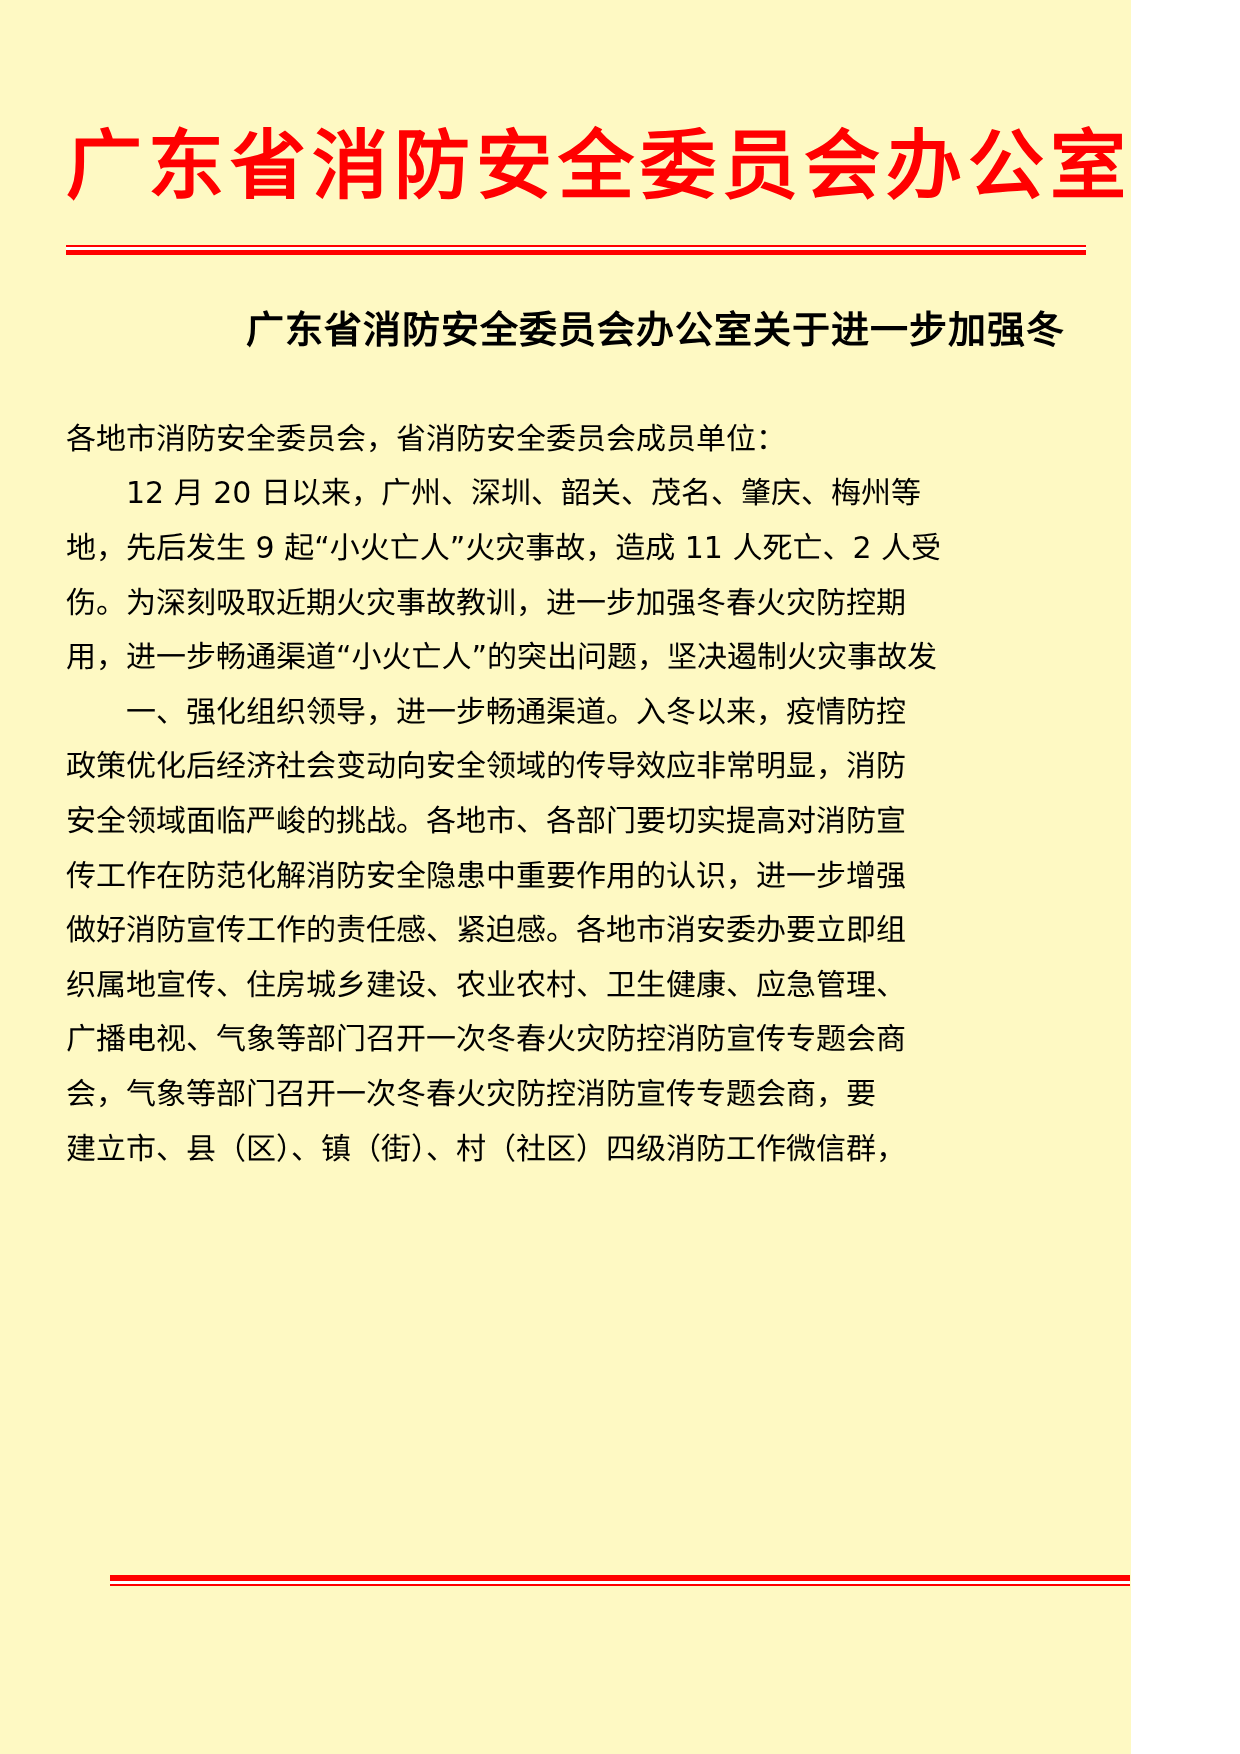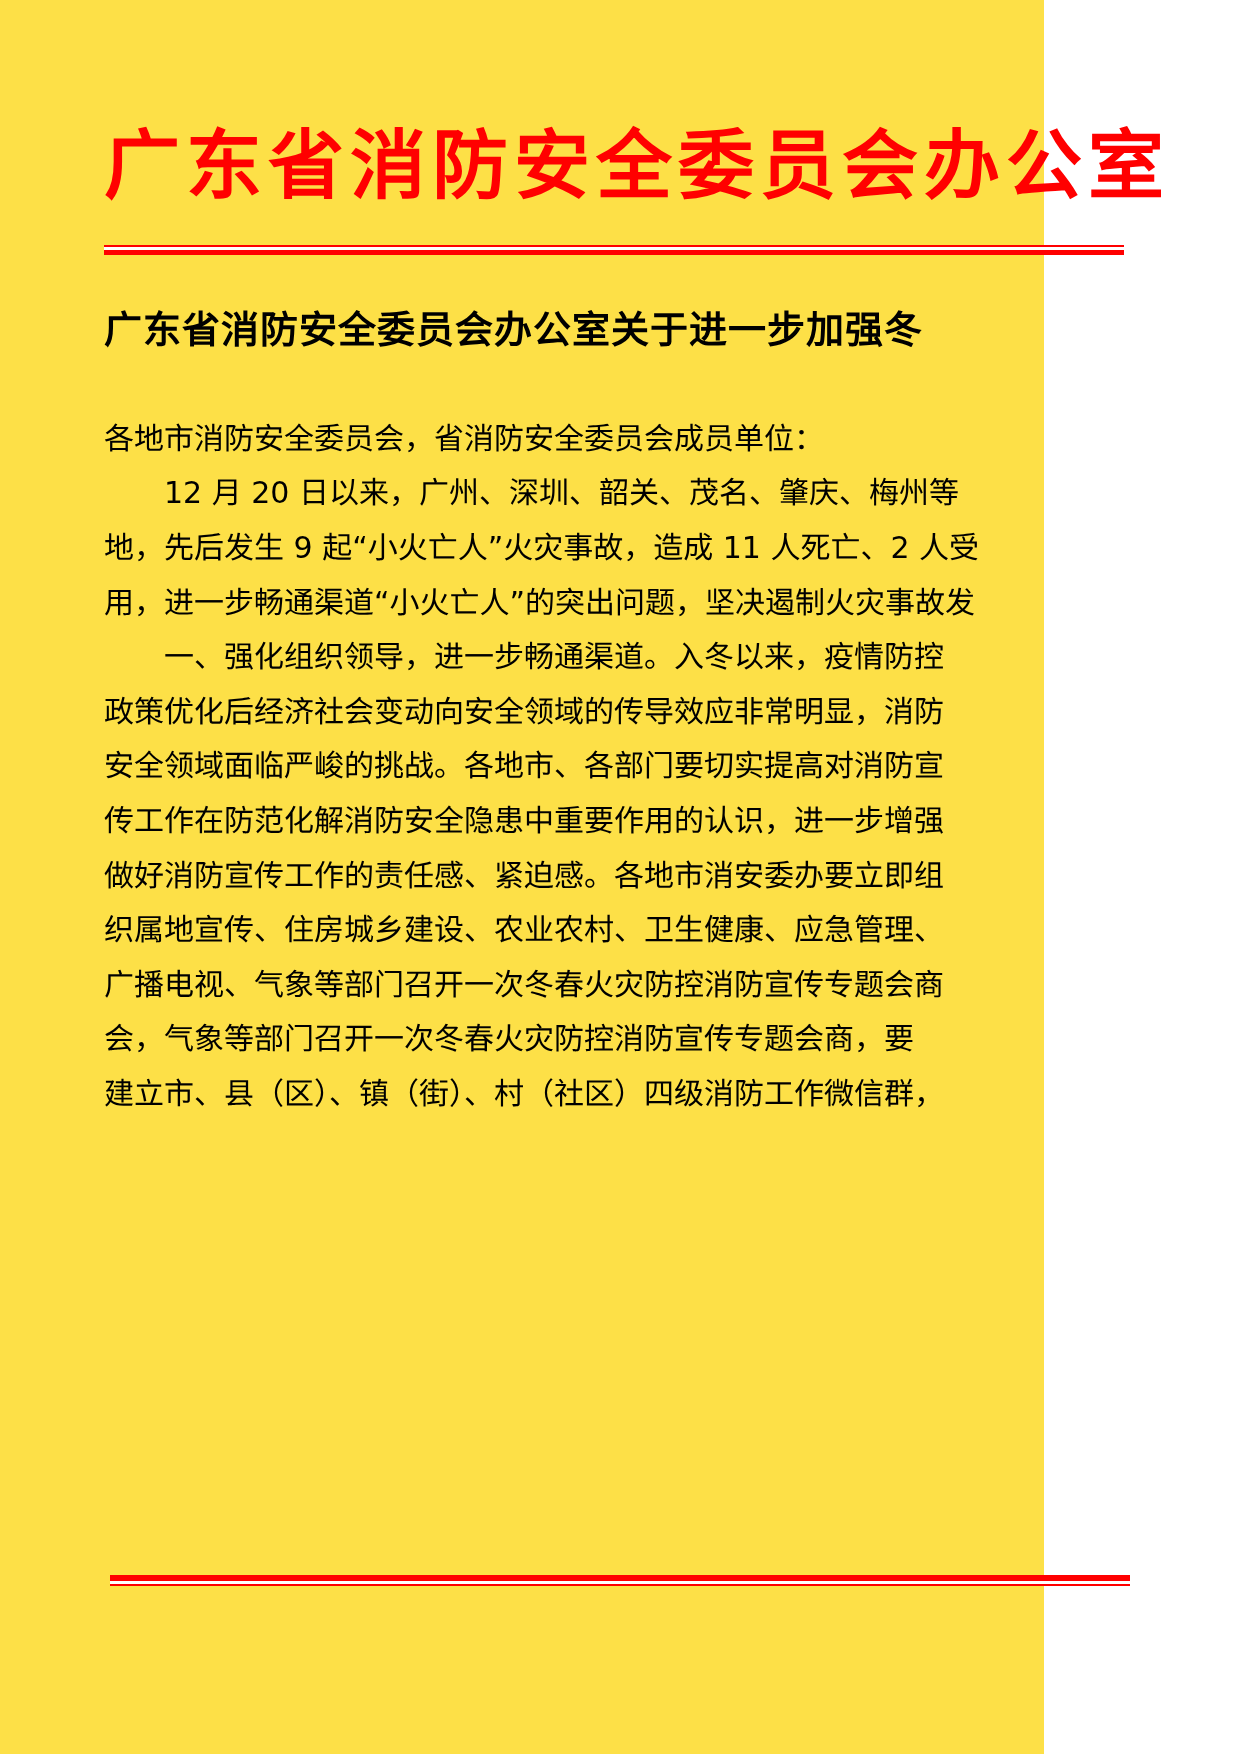--- a/index.html
+++ b/index.html
@@ -11,25 +11,25 @@
     background: #ffffff;
   }
 
   body {
     font-family: "DejaVu Sans", "Liberation Sans", sans-serif;
     position: relative;
     overflow: hidden;
   }
 
   .page {
-    width: 1044px;
+    width: 1131px;
     height: 1754px;
     position: relative;
-    background: #fde047;
-    padding: 0 104px;
+    background: #fef9c3;
+    padding: 0 66px;
   }
 
   
   .masthead {
     padding-top: 118px;
     text-align: center;
   }
 
   .masthead-title {
     font-family: "DejaVu Sans", "Liberation Sans", sans-serif;
@@ -57,21 +57,21 @@
     background: #ffffff;
   }
   .red-rule .thick {
     height: 5px;
     background: #ff0000;
   }
 
   
   .doc-title {
     margin-top: 46px;
-    text-align: left;
+    text-align: right;
     font-size: 38px;
     font-weight: bold;
     color: #000000;
     line-height: 1.55;
     letter-spacing: 1px;
   }
   .doc-title .tline {
     display: block;
     white-space: nowrap;
   }
@@ -129,20 +129,21 @@
   <div class="doc-title">
     <span class="tline">广东省消防安全委员会办公室关于进一步加强冬</span>
   </div>
 
   <div class="doc-body">
 
     <span class="body-line">各地市消防安全委员会，省消防安全委员会成员单位：</span>
 
     <span class="body-line">　　12 月 20 日以来，广州、深圳、韶关、茂名、肇庆、梅州等</span>
     <span class="body-line">地，先后发生 9 起“小火亡人”火灾事故，造成 11 人死亡、2 人受</span>
+    <span class="body-line">伤。为深刻吸取近期火灾事故教训，进一步加强冬春火灾防控期</span>
     <span class="body-line">用，进一步畅通渠道“小火亡人”的突出问题，坚决遏制火灾事故发</span>
 
     <span class="body-line">　　一、强化组织领导，进一步畅通渠道。入冬以来，疫情防控</span>
     <span class="body-line">政策优化后经济社会变动向安全领域的传导效应非常明显，消防</span>
     <span class="body-line">安全领域面临严峻的挑战。各地市、各部门要切实提高对消防宣</span>
     <span class="body-line">传工作在防范化解消防安全隐患中重要作用的认识，进一步增强</span>
     <span class="body-line">做好消防宣传工作的责任感、紧迫感。各地市消安委办要立即组</span>
     <span class="body-line">织属地宣传、住房城乡建设、农业农村、卫生健康、应急管理、</span>
     <span class="body-line">广播电视、气象等部门召开一次冬春火灾防控消防宣传专题会商</span>
     <span class="body-line">会，气象等部门召开一次冬春火灾防控消防宣传专题会商，要</span>

